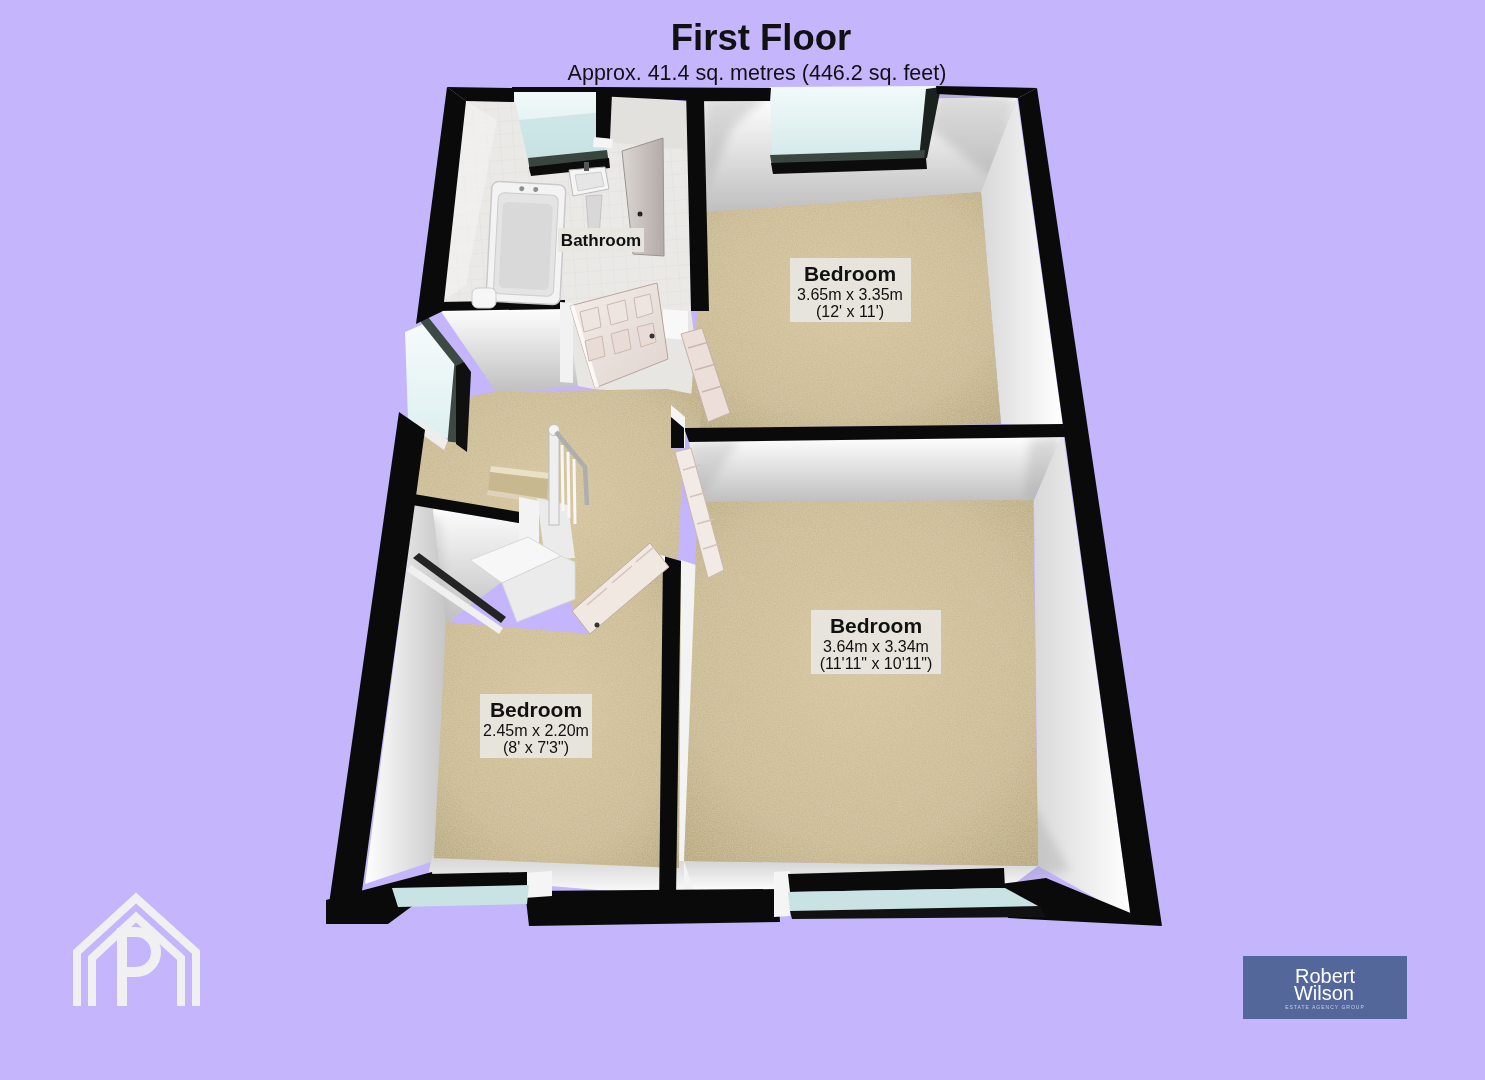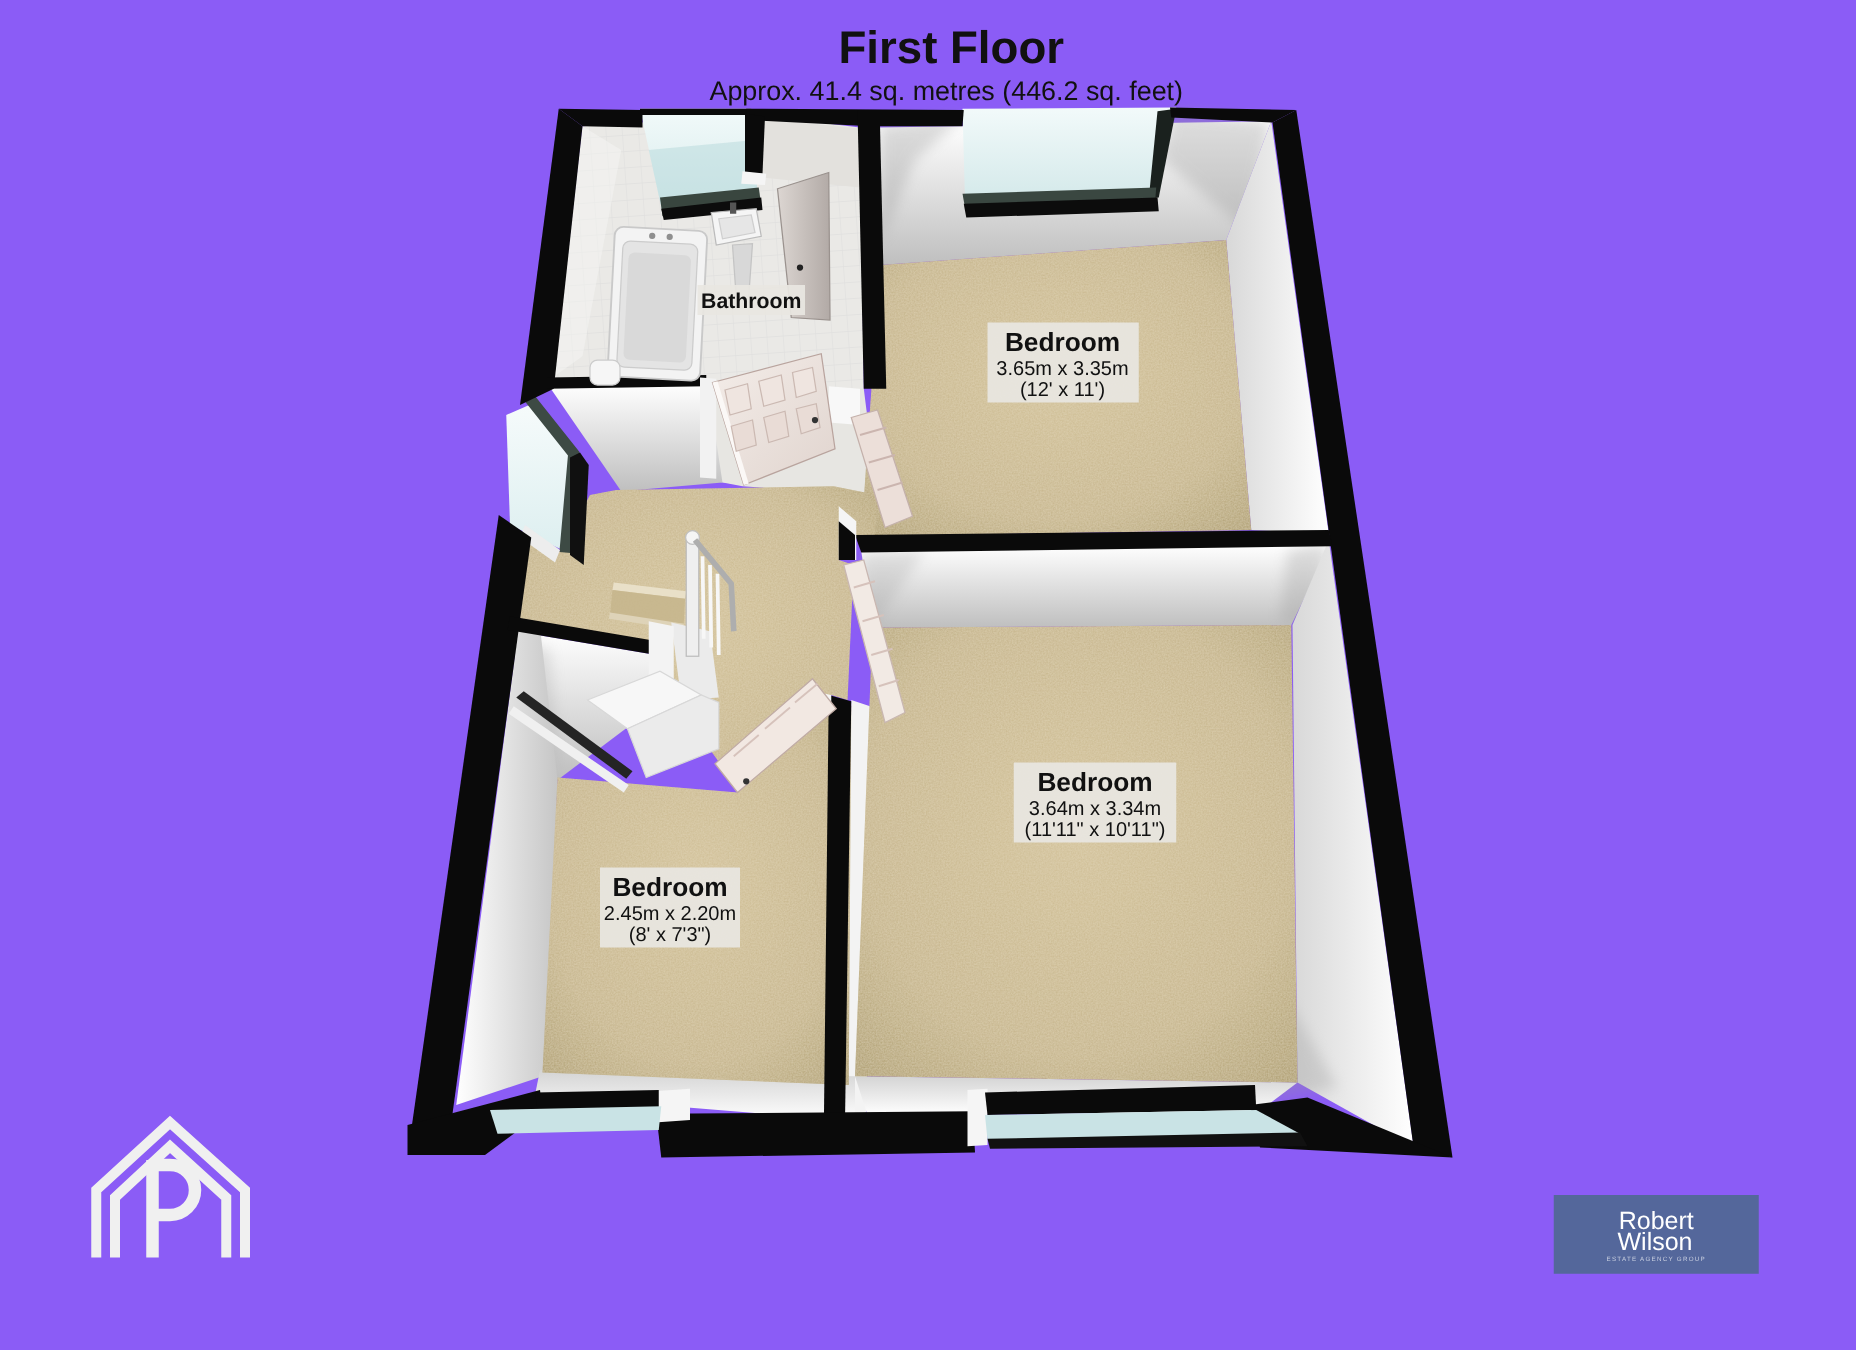--- a/index.html
+++ b/index.html
@@ -1,16 +1,16 @@
 <!DOCTYPE html>
 <html><head>
 <meta charset="utf-8">
 <style>
 html,body{margin:0;padding:0;background:#fff;}
-#page{position:relative;width:1485px;height:1080px;background:#8b5cf6;overflow:hidden;
+#page{position:relative;width:1485px;height:1080px;background:#c4b5fd;overflow:hidden;
   font-family:"Liberation Sans", sans-serif;}
 svg{position:absolute;left:0;top:0;}
 </style>
 </head>
 <body>
 <div id="page">
 <svg width="1485" height="1080" viewBox="0 0 1485 1080">
 <defs>
 <linearGradient id="gFaceDown" x1="0" y1="0" x2="0" y2="1">
   <stop offset="0" stop-color="#ffffff"></stop>

